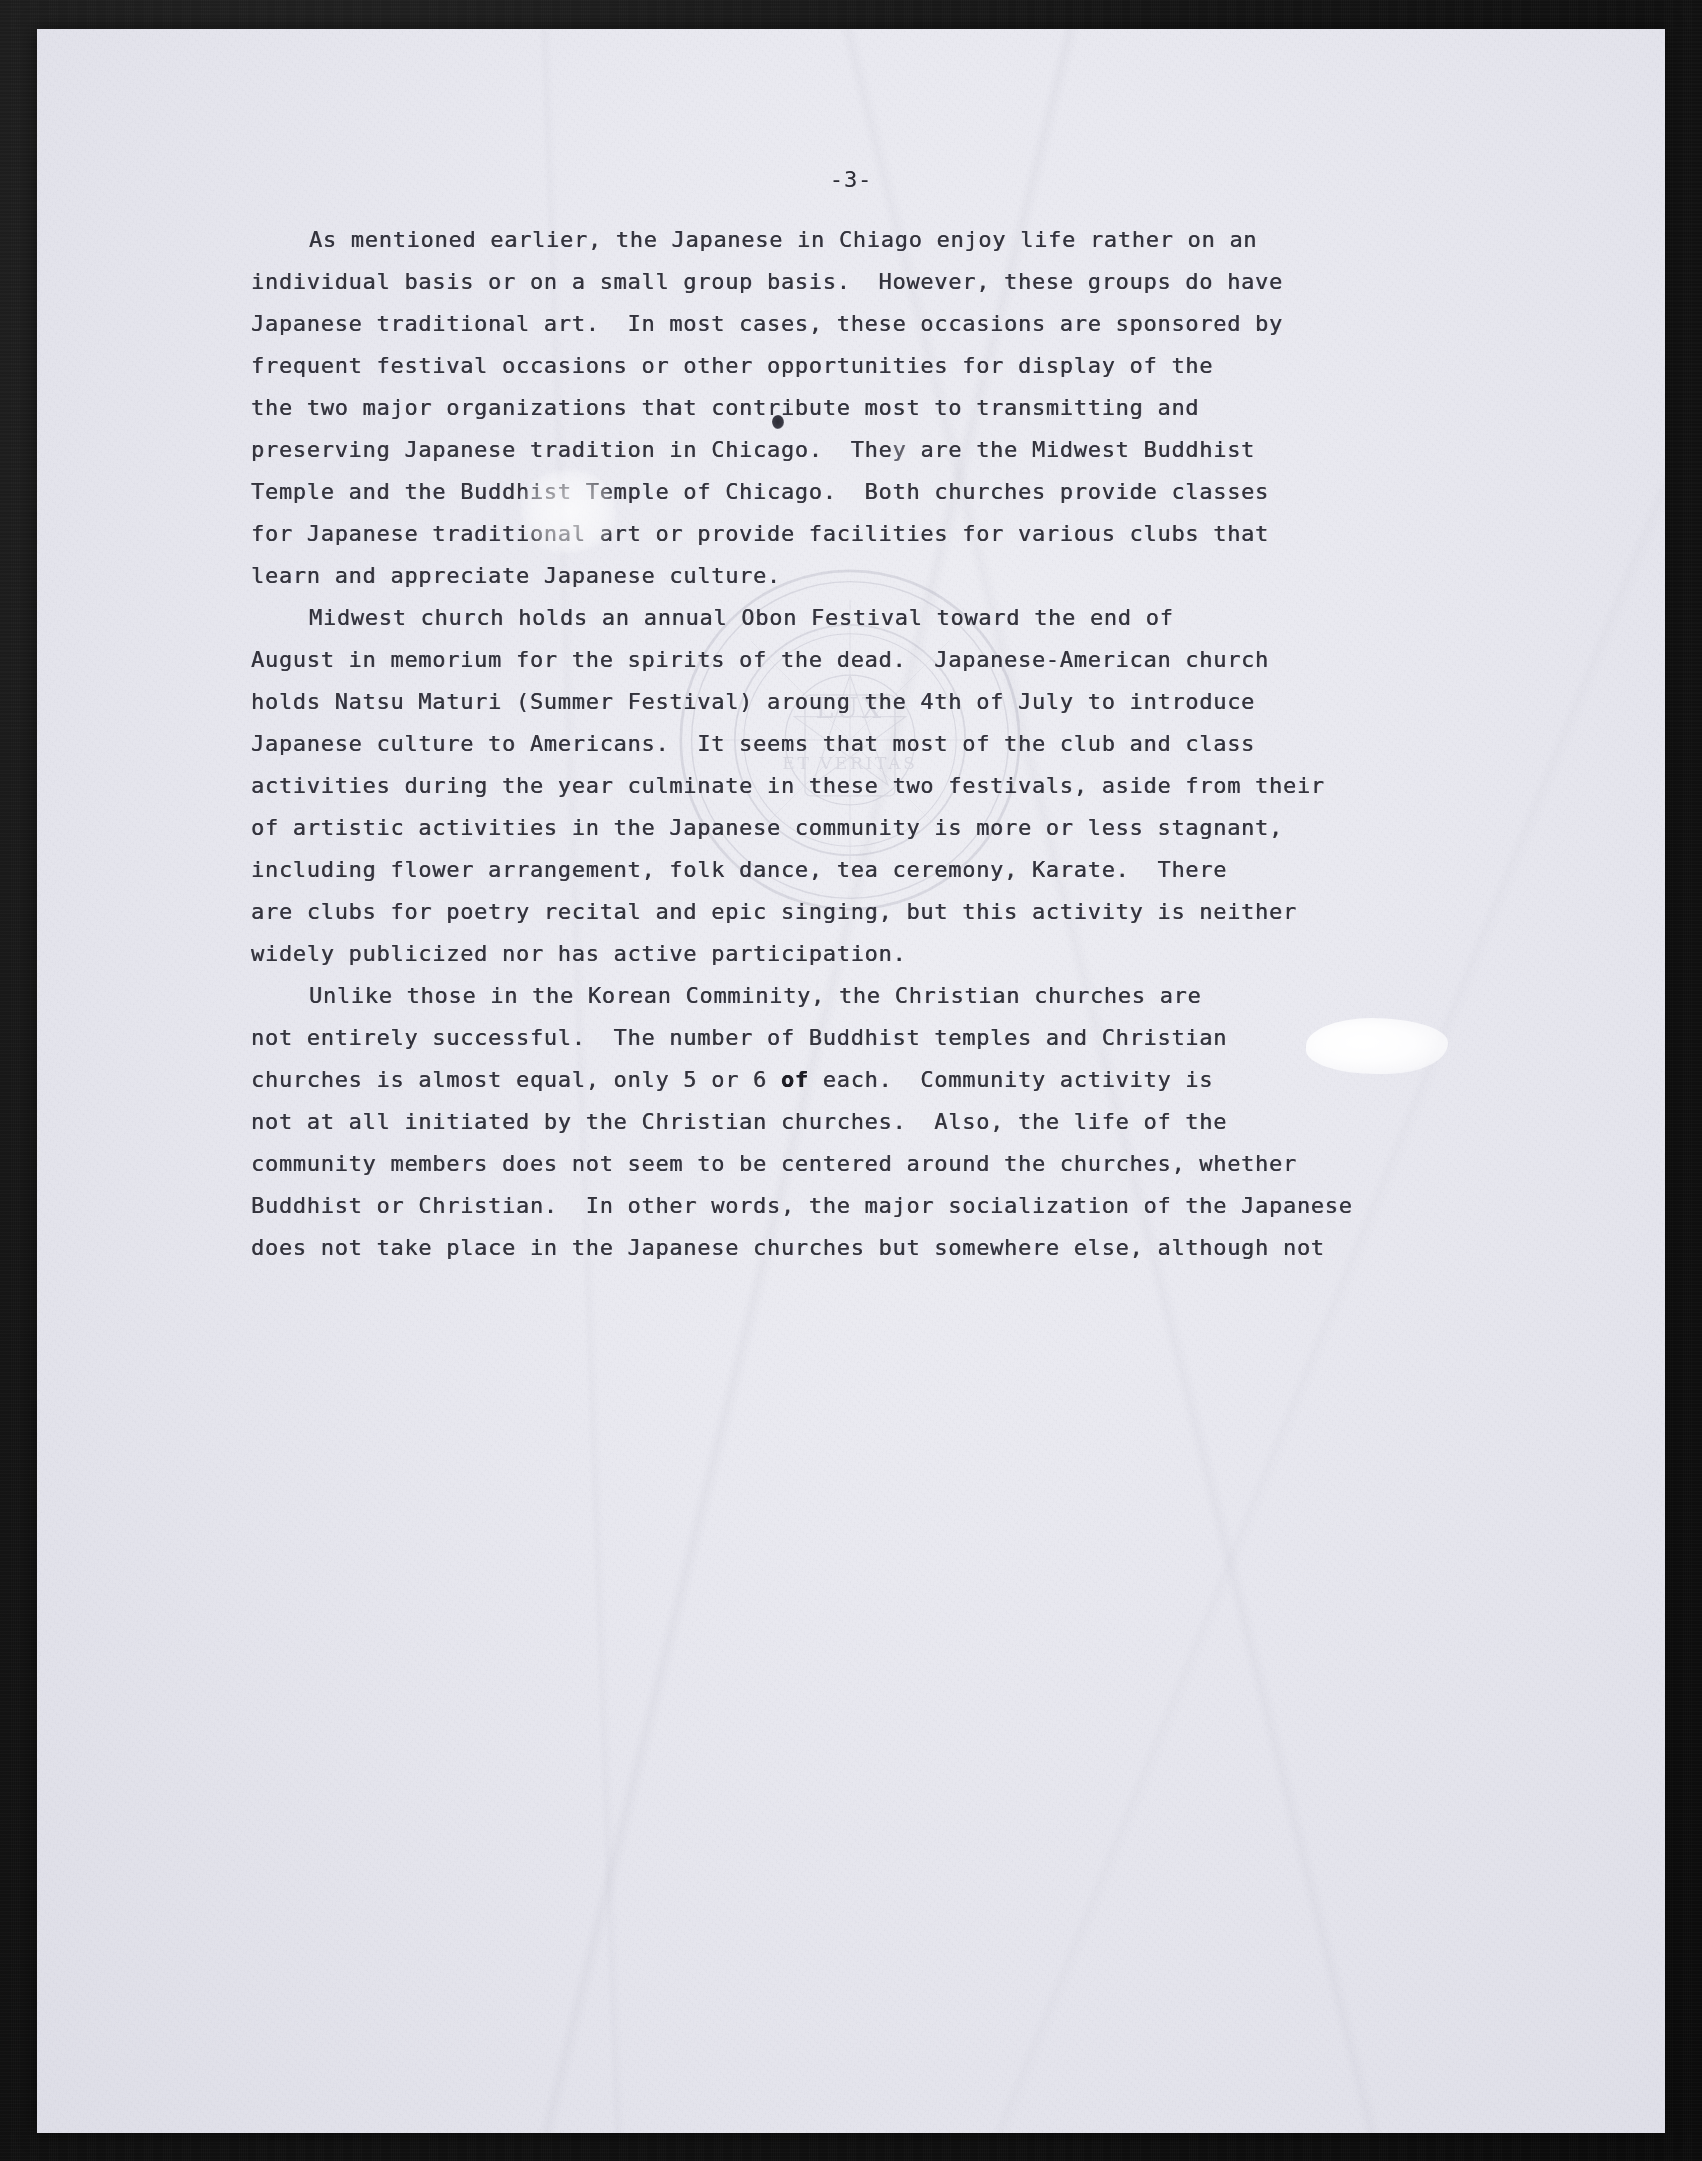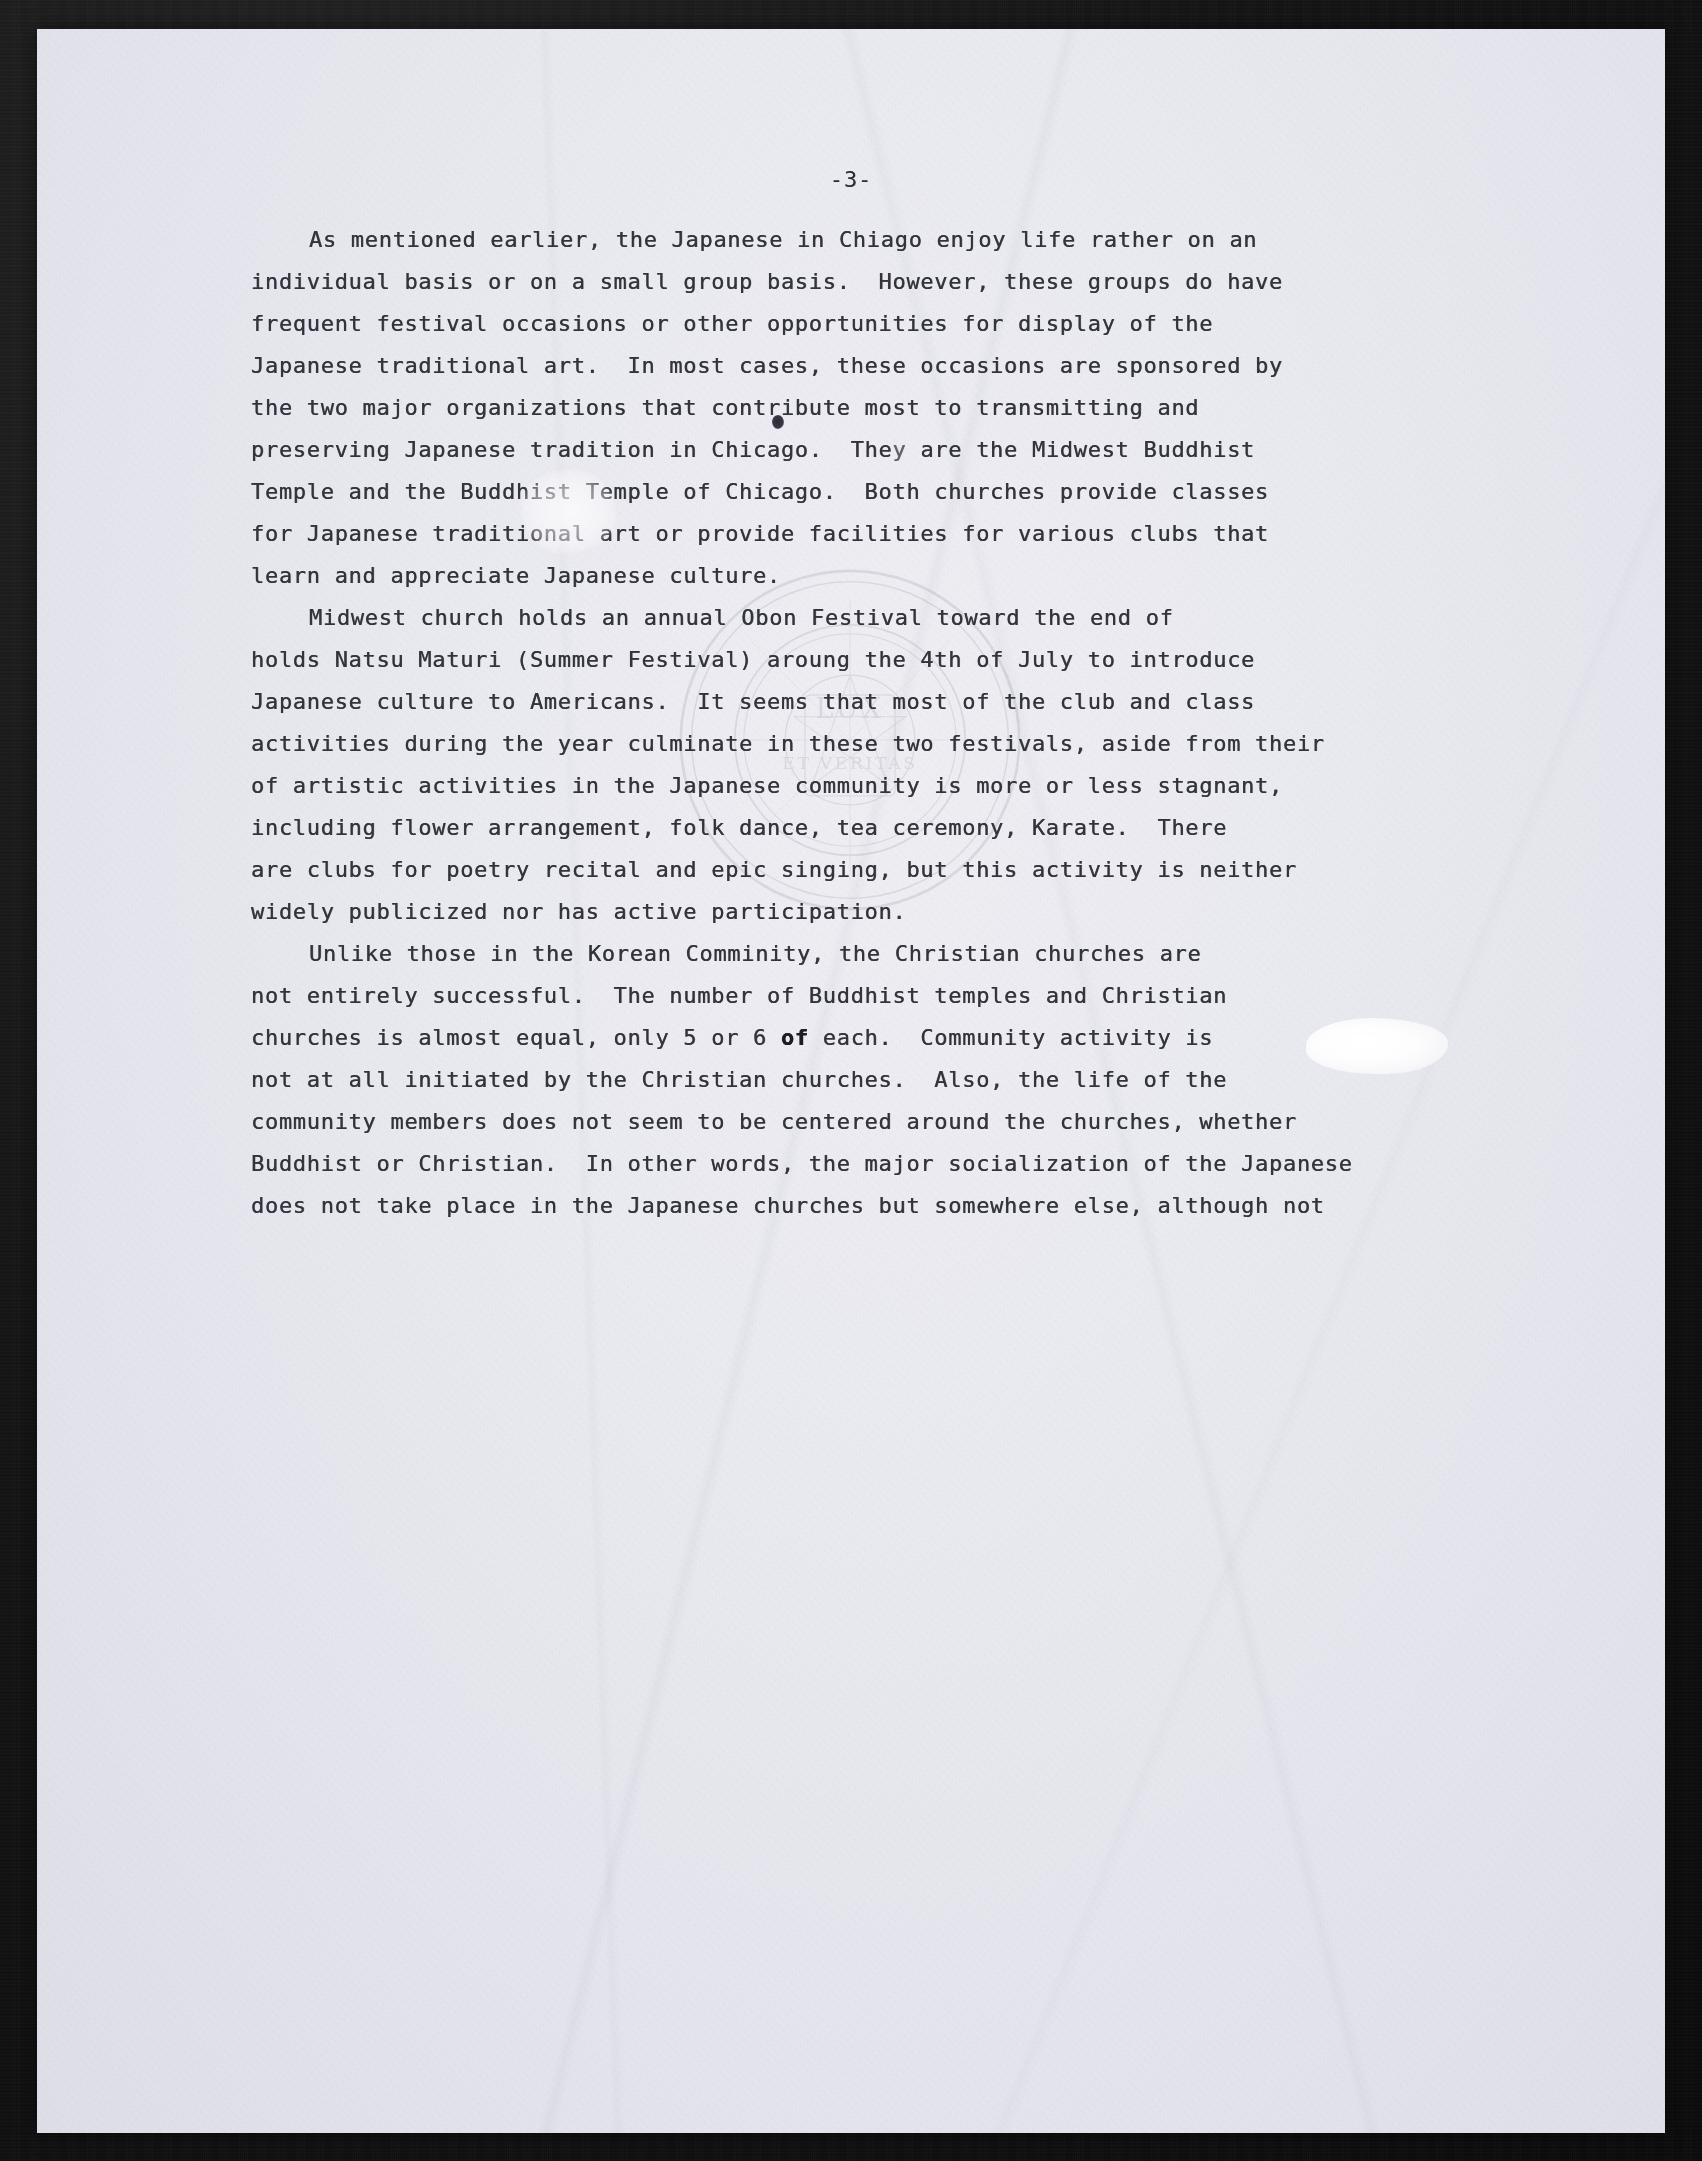--- a/index.html
+++ b/index.html
@@ -212,31 +212,32 @@
 
   <div id="typed-area">
 
     <div id="page-number" class="tline">-3-</div>
 
     <div id="body-text">
 
       <div class="para">
         <div class="tline indent">As mentioned earlier, the Japanese in Chiago enjoy life rather on an</div>
         <div class="tline">individual basis or on a small group basis.  However, these groups do have</div>
+        <div class="tline">Japanese traditional art.  In most cases, these occasions are sponsored by</div>
         <div class="tline">frequent festival occasions or other opportunities for display of the</div>
-        <div class="tline">Japanese traditional art.  In most cases, these occasions are sponsored by</div>
         <div class="tline">the two major organizations that contribute most to transmitting and</div>
         <div class="tline"><span>preserving Japanese tradition in Chicago.  The<span class="faded">y</span> are the Midwest Buddhist</span></div>
         <div class="tline">Temple and the Buddhist Temple of Chicago.  Both churches provide classes</div>
         <div class="tline">for Japanese traditional art or provide facilities for various clubs that</div>
         <div class="tline">learn and appreciate Japanese culture.</div>
       </div>
 
       <div class="para">
         <div class="tline indent">Midwest church holds an annual Obon Festival toward the end of</div>
+        <div class="tline">August in memorium for the spirits of the dead.  Japanese-American church</div>
         <div class="tline">holds Natsu Maturi (Summer Festival) aroung the 4th of July to introduce</div>
         <div class="tline">Japanese culture to Americans.  It seems that most of the club and class</div>
         <div class="tline">activities during the year culminate in these two festivals, aside from their</div>
         <div class="tline">of artistic activities in the Japanese community is more or less stagnant,</div>
         <div class="tline">including flower arrangement, folk dance, tea ceremony, Karate.  There</div>
         <div class="tline">are clubs for poetry recital and epic singing, but this activity is neither</div>
         <div class="tline">widely publicized nor has active participation.</div>
       </div>
 
       <div class="para">

